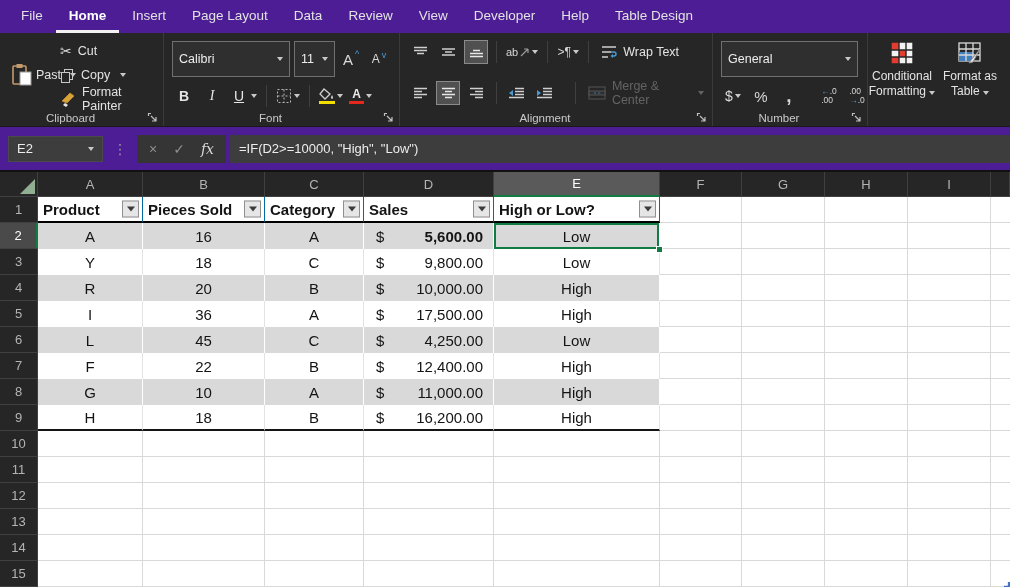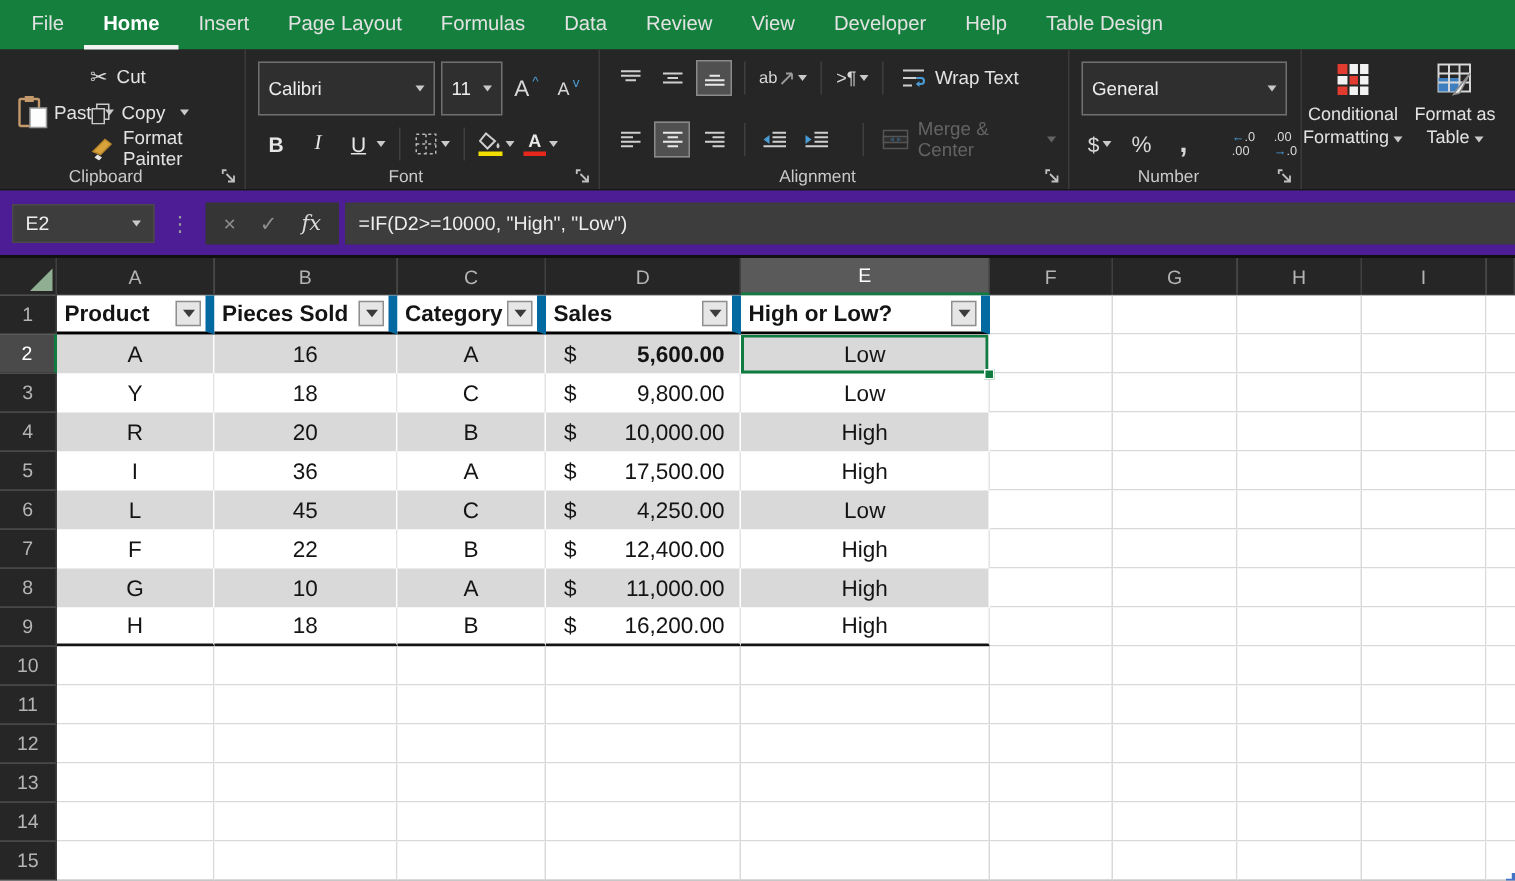--- a/index.html
+++ b/index.html
@@ -1,20 +1,20 @@
 <!DOCTYPE html>
 <html><head>
 <meta charset="utf-8">
 <style>
   * { box-sizing: border-box; margin: 0; padding: 0; }
   html,body { width:1010px; height:587px; overflow:hidden; }
   body { font-family:"Liberation Sans", sans-serif; background:#262626; position:relative; }
 
   
-  #menubar { height:33px; display:flex; align-items:stretch; padding-left:8px; background:#15803d; }
+  #menubar { height:33px; display:flex; align-items:stretch; padding-left:8px; background:#4c1d95; }
   .mtab { display:flex; align-items:center; padding:0 13px; font-size:13.5px; color:#e2e2e2;
           border-bottom:3px solid transparent; cursor:default; }
   .mtab.active { color:#ffffff; font-weight:700; border-bottom-color:#f2f2f2; }
 
   
   #ribbon { height:94px; display:flex; background:#262626; border-bottom:1px solid #191919; }
   .rgroup { position:relative; border-right:1px solid #3a3a3a; flex:none; }
   .glabel { position:absolute; bottom:2px; left:0; right:22px; text-align:center;
             font-size:11.5px; color:#c9c9c9; }
   .launcher { position:absolute; bottom:3px; right:5px; }
@@ -66,21 +66,21 @@
   .chd { background:#262626; color:#b4b4b4; font-size:13px; display:flex; align-items:center;
          justify-content:center; border-right:1px solid #404040; border-bottom:1px solid #404040; }
   .chd.active { background:#5a5a5a; color:#fff; border-bottom:2px solid #107C41; }
   .rhd { background:#262626; color:#b4b4b4; font-size:13px; display:flex; align-items:center;
          justify-content:center; border-right:1px solid #404040; border-bottom:1px solid #404040; }
   .rhd.active { background:#4a4a4a; color:#fff; border-right:2px solid #107C41; }
   .cell { background:#fff; border-right:1px solid #d9d9d9; border-bottom:1px solid #d9d9d9;
           display:flex; align-items:center; justify-content:center; font-size:15px; color:#141414; }
   .cell.last { border-right:none; }
   .thc { font-weight:700; justify-content:flex-start; padding-left:5px; border-bottom:2px solid #000;
-         border-right:6px solid #0369a1; position:relative; }
+         border-right:1px solid #0369a1; position:relative; }
   .filter-btn { position:absolute; right:3px; top:50%; transform:translateY(-50%); width:17px; height:17px;
                 background:#e6e6e6; border:1px solid #8f8f8f; display:flex; align-items:center; justify-content:center; }
   .fb-tri { width:0; height:0; border-left:4px solid transparent; border-right:4px solid transparent;
             border-top:5px solid #3b3b3b; }
   .band { background:#d9d9d9; border-right:1px solid #fff; border-bottom:none; }
   .wrow { border-right:1px solid #e3e3e3; border-bottom:none; }
   .sales { justify-content:space-between; padding:0 10px 0 12px; }
   .bottom2 { border-bottom:2px solid #141414; }
   .sel { box-shadow: inset 0 0 0 2px #107C41; position:relative; z-index:4; }
   .fill-handle { position:absolute; right:-4px; bottom:-4px; width:7px; height:7px;
@@ -90,21 +90,20 @@
   svg { display:block; }
 </style>
 </head>
 <body>
 
 <div id="menubar">
     <div class="mtab">File</div>
     <div class="mtab active">Home</div>
     <div class="mtab">Insert</div>
     <div class="mtab">Page Layout</div>
-    <div class="mtab">Formulas</div>
     <div class="mtab">Data</div>
     <div class="mtab">Review</div>
     <div class="mtab">View</div>
     <div class="mtab">Developer</div>
     <div class="mtab">Help</div>
     <div class="mtab">Table Design</div>
   </div>
 
 <div id="ribbon">
 

